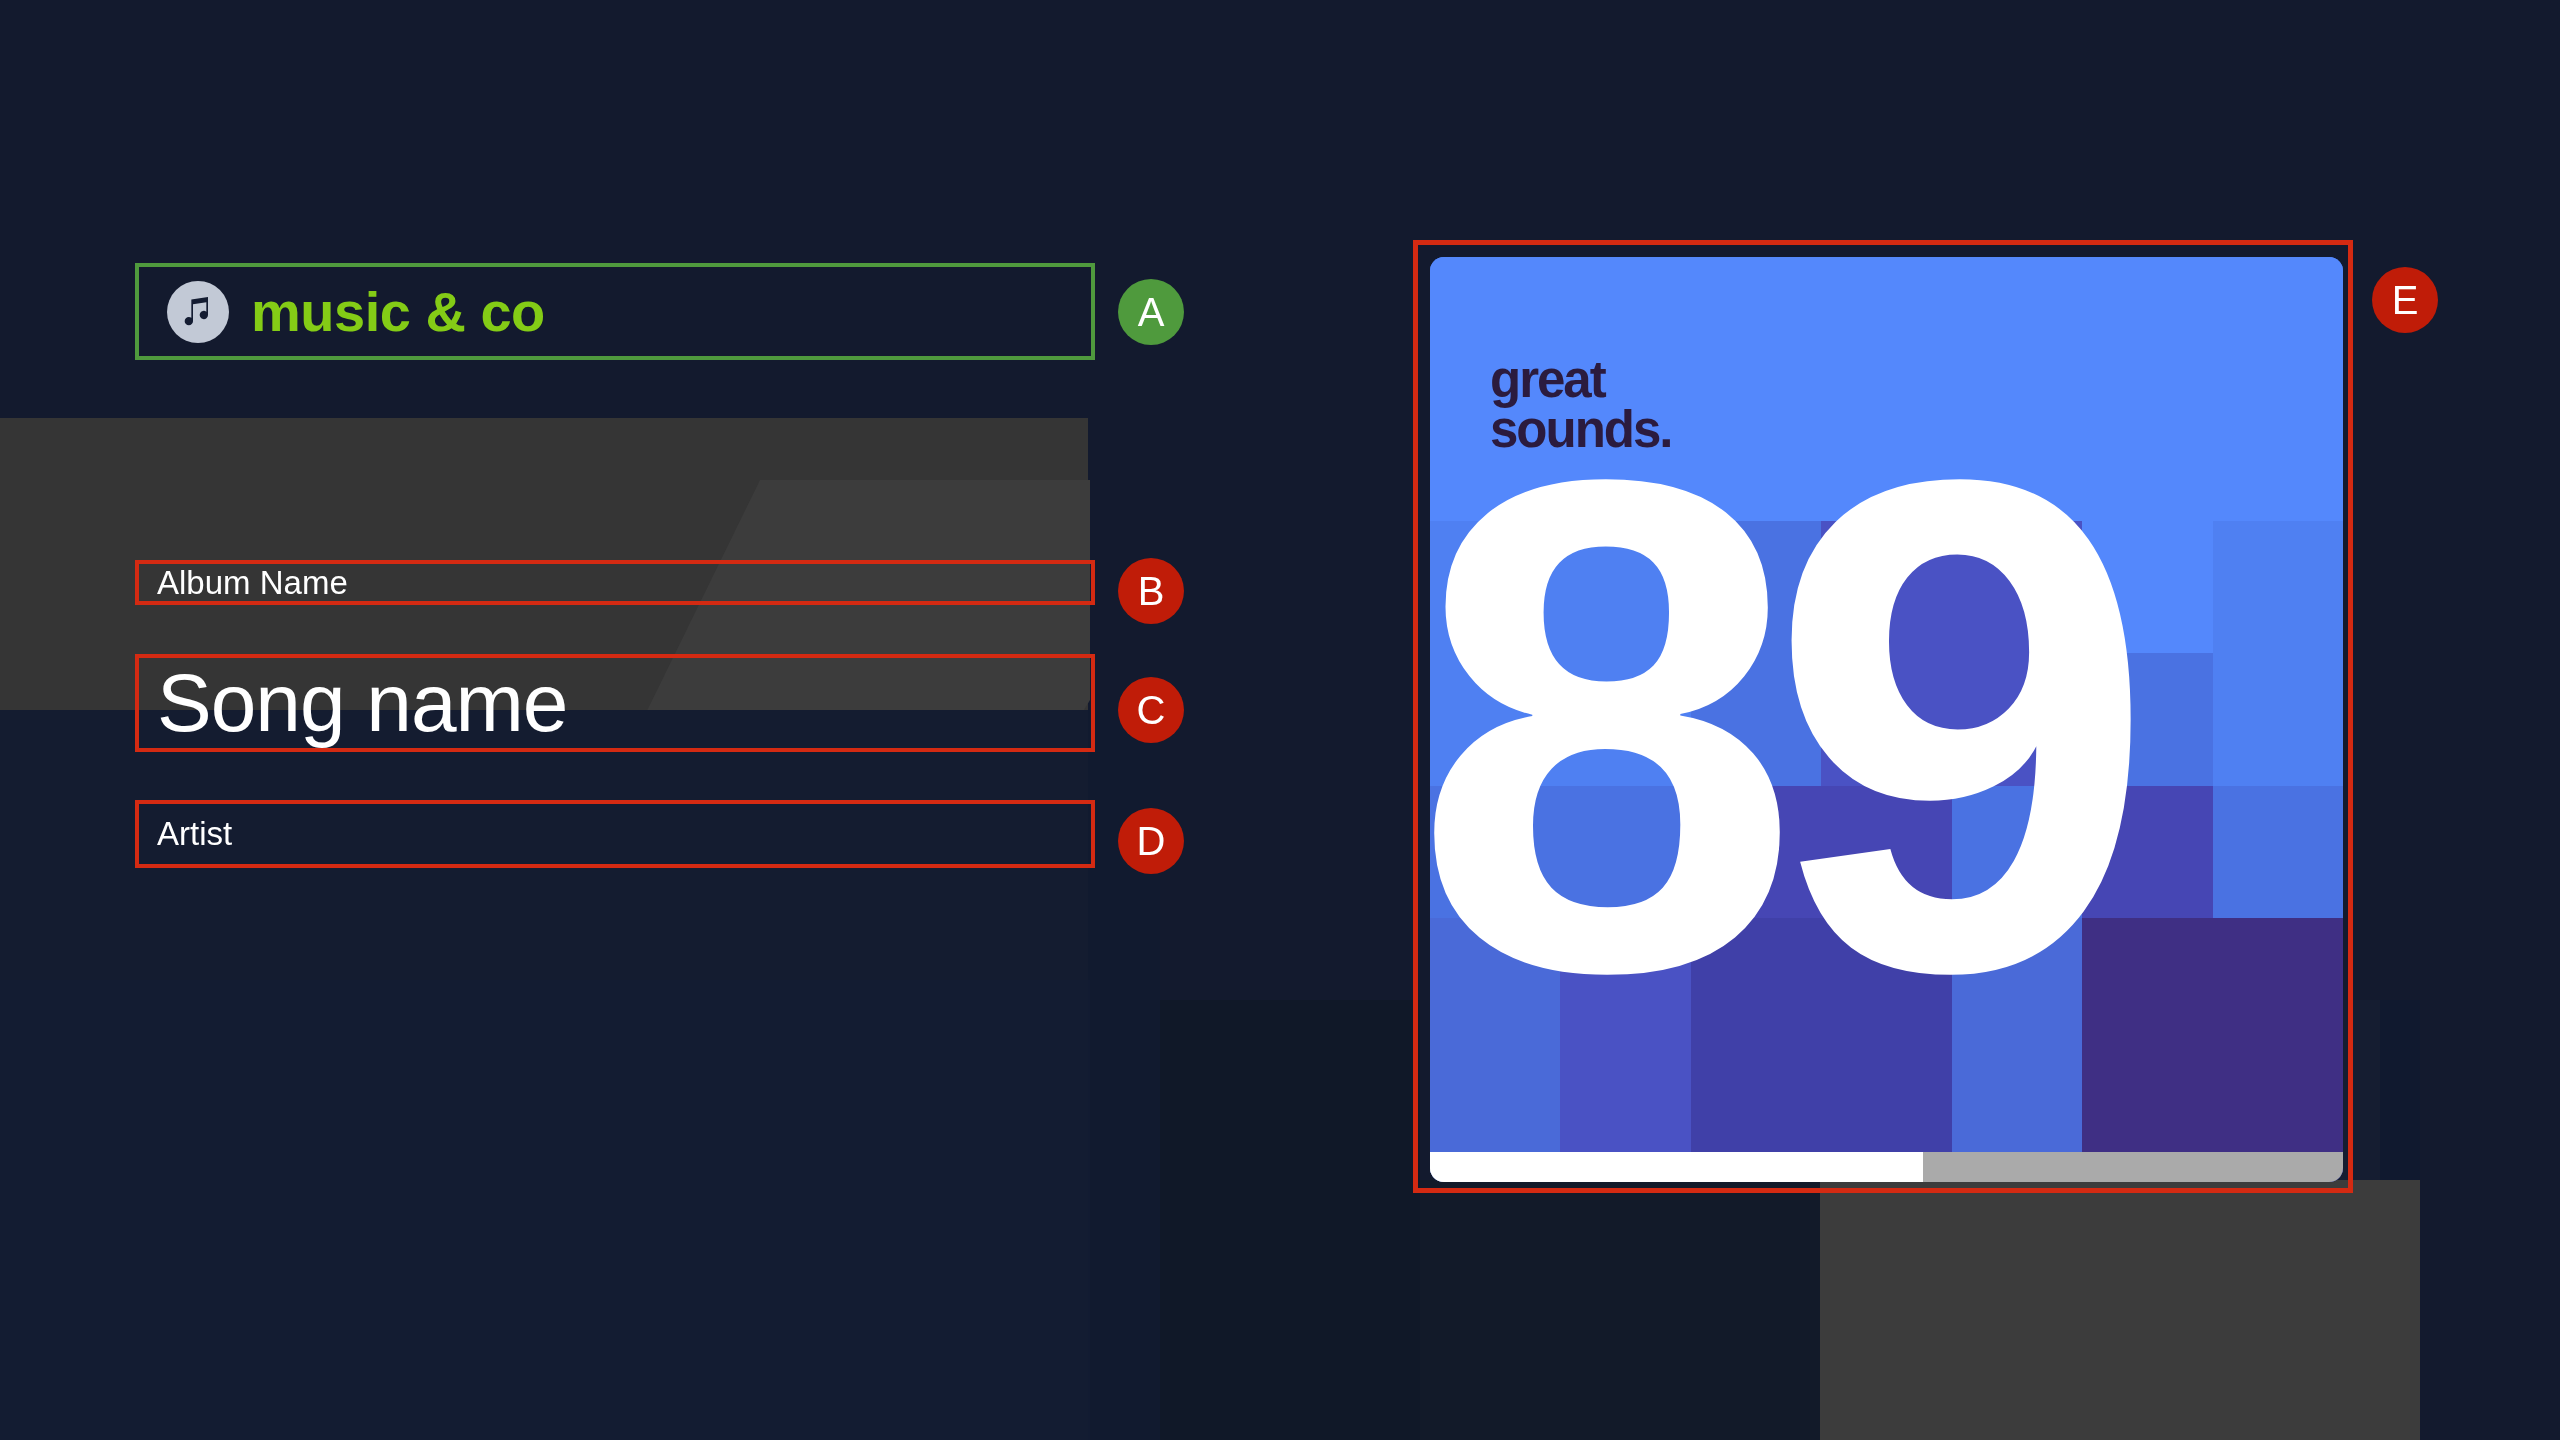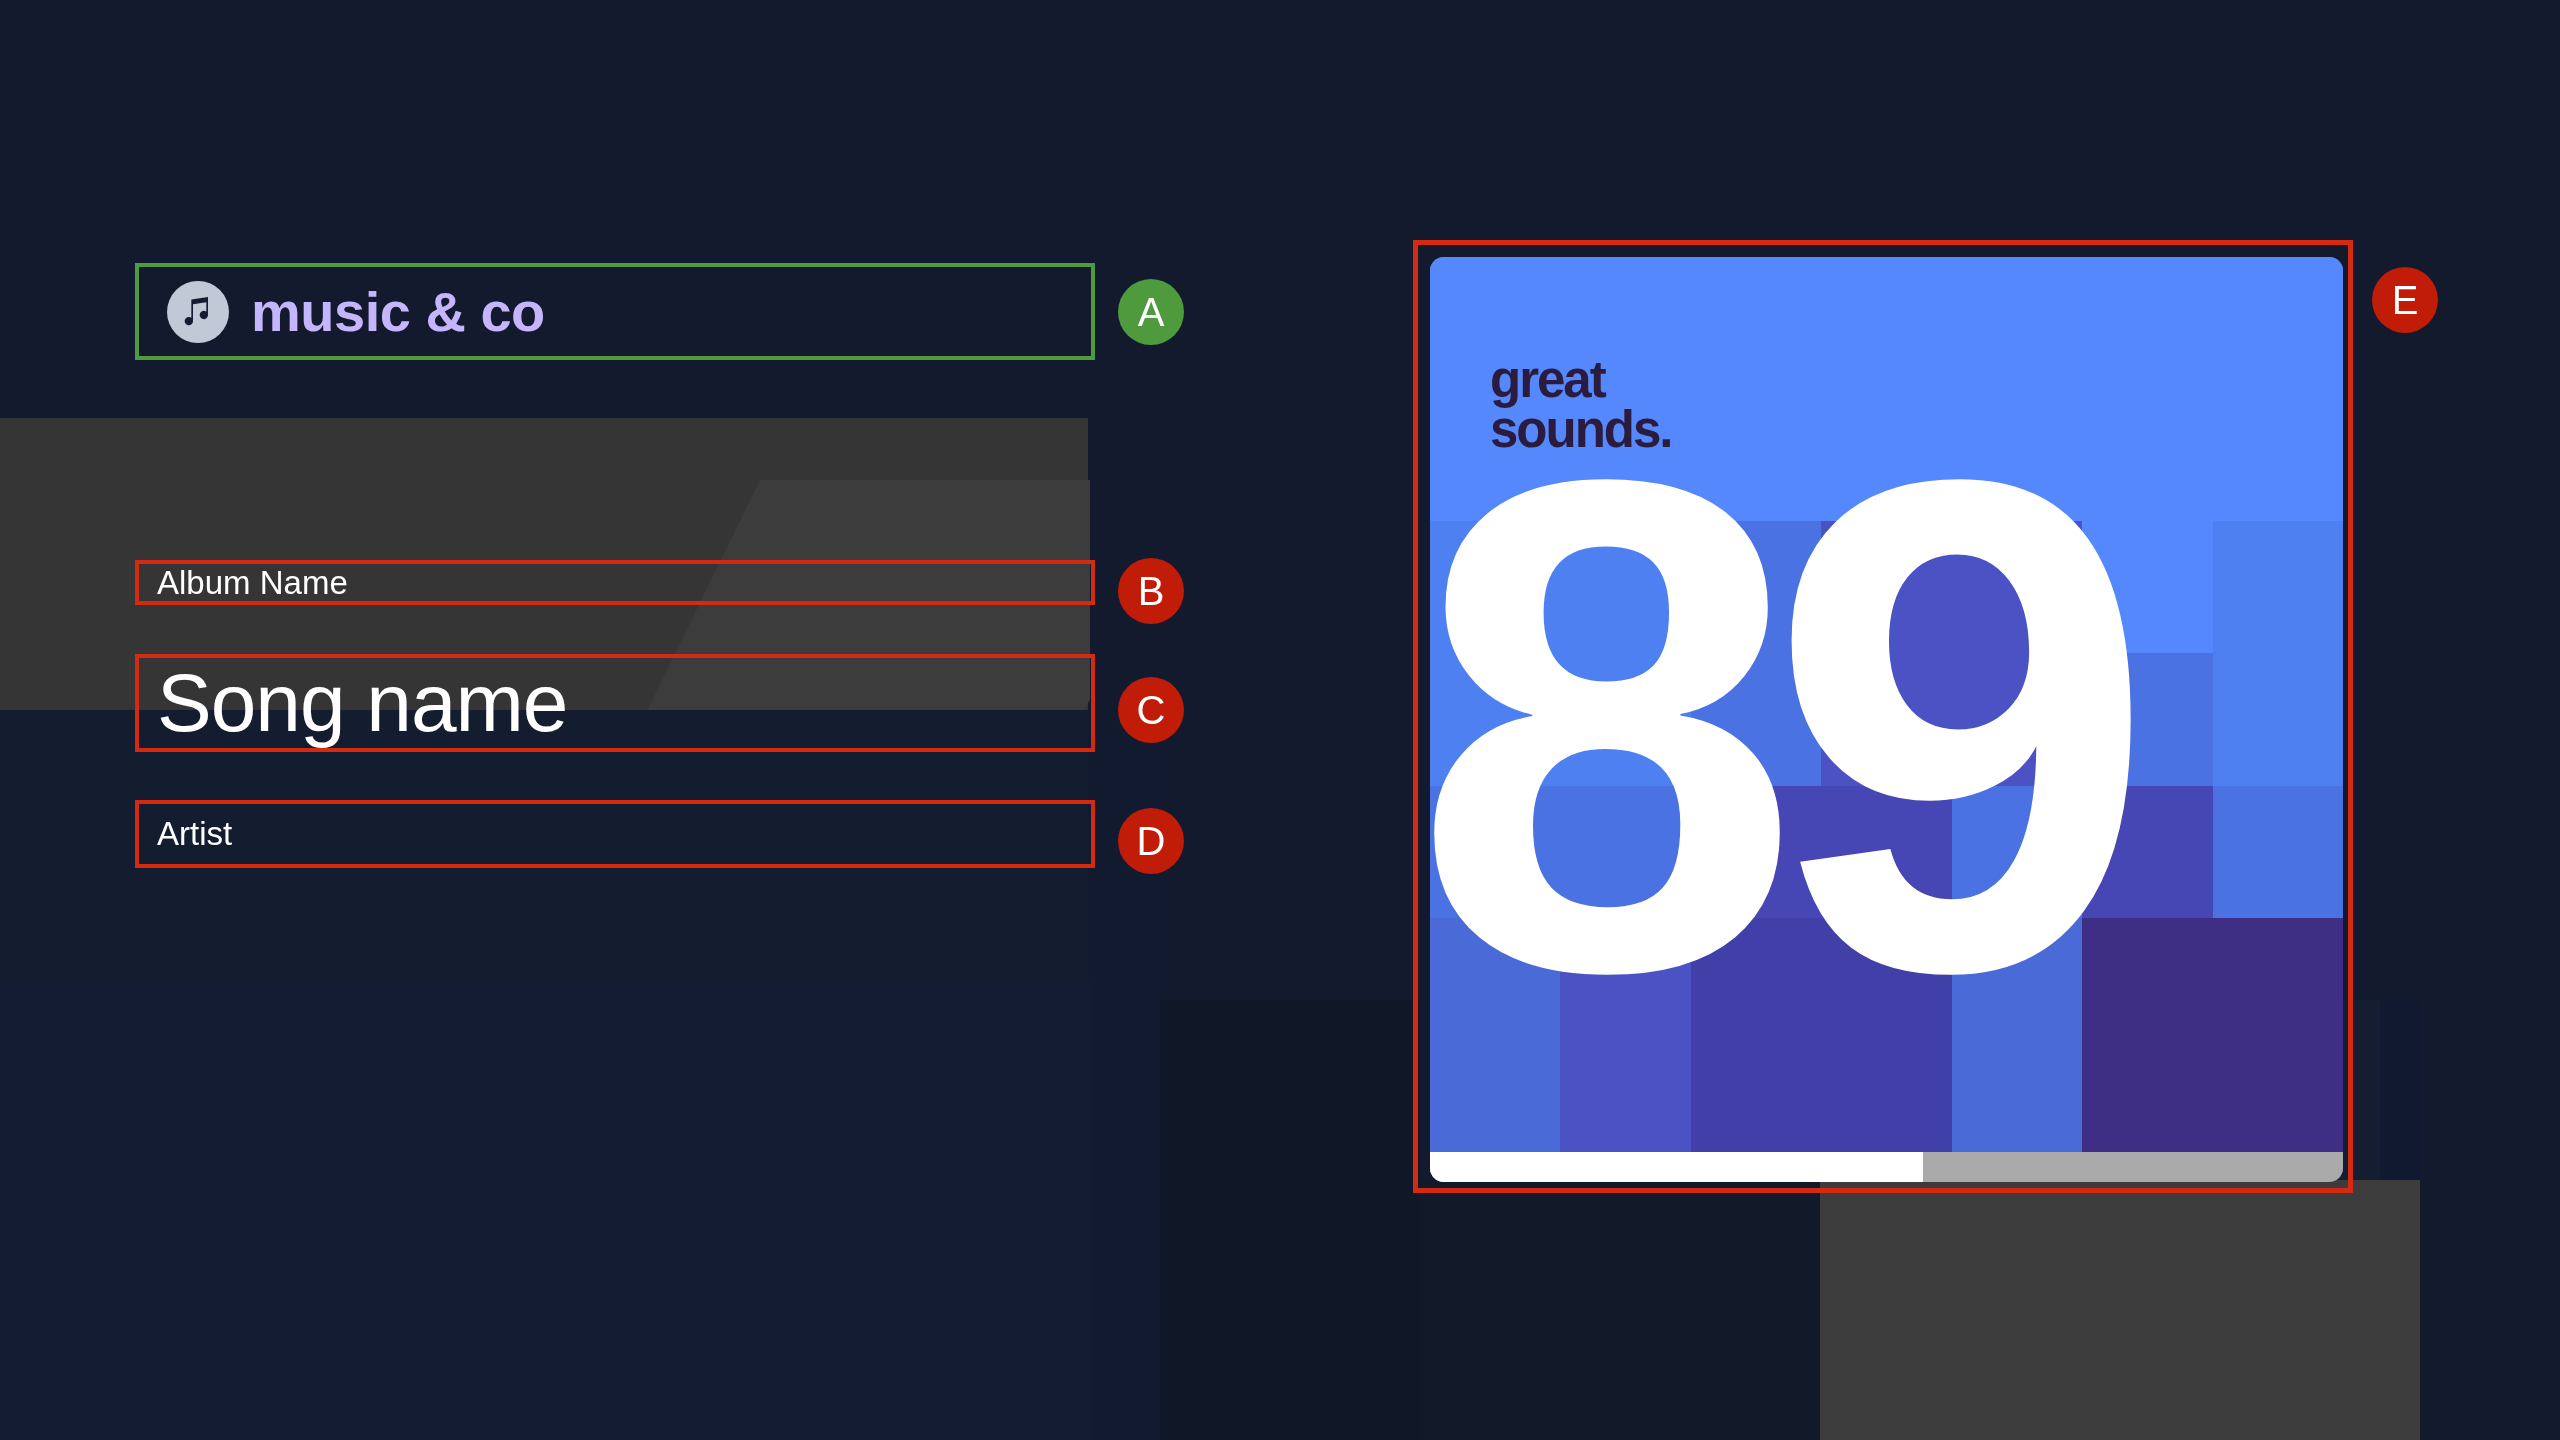--- a/index.html
+++ b/index.html
@@ -27,21 +27,21 @@
     border:4px solid #4f9a3d;
     display:flex; align-items:center; padding-left:28px; gap:22px;
   }
   .logo-circle {
     width:62px; height:62px; border-radius:50%;
     background:#c2c9d6; flex:0 0 auto;
     display:flex; align-items:center; justify-content:center;
   }
   .logo-circle svg { display:block; }
   .logo-text {
-    color:#c4b5fd; font-size:56px; font-weight:700; letter-spacing:-0.5px;
+    color:#84cc16; font-size:56px; font-weight:700; letter-spacing:-0.5px;
     line-height:1; white-space:nowrap;
   }
 
   
   .field {
     position:absolute; left:135px;
     border:4px solid #d42a12;
     display:flex; align-items:center; padding-left:18px;
     color:#ffffff;
   }

